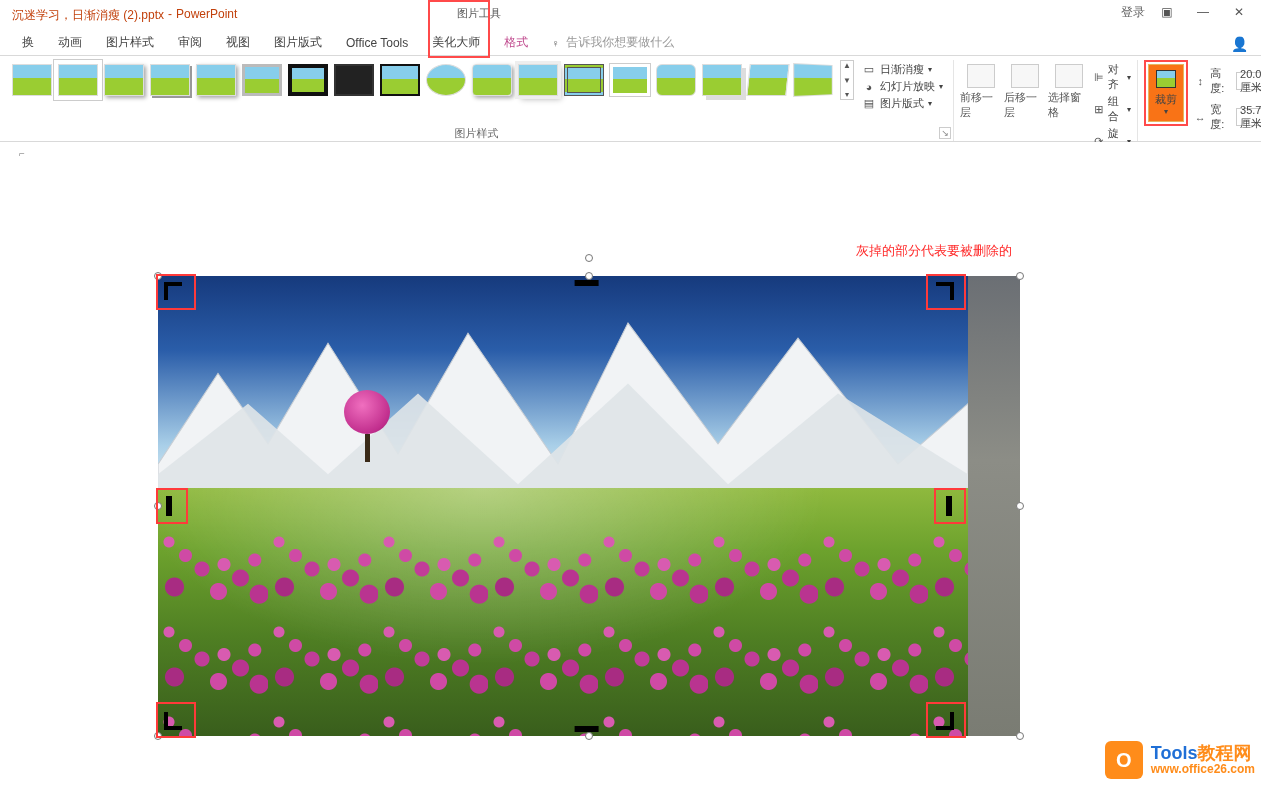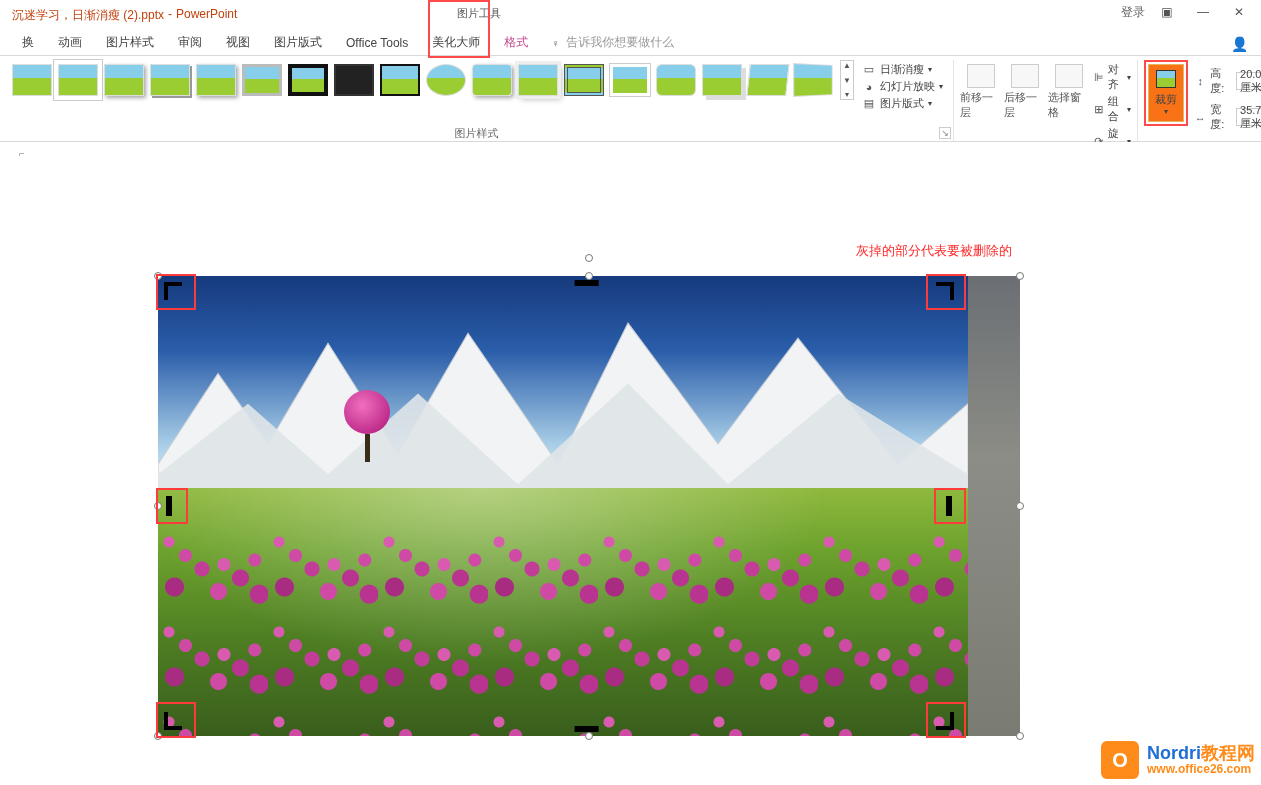--- a/index.html
+++ b/index.html
@@ -321,16 +321,16 @@
     <div class="redbox" style="left:-2px;bottom:-2px;width:40px;height:36px"></div>
     <div class="redbox" style="right:54px;bottom:-2px;width:40px;height:36px"></div>
     <div class="redbox" style="left:-2px;top:50%;transform:translateY(-50%);width:32px;height:36px"></div>
     <div class="redbox" style="right:54px;top:50%;transform:translateY(-50%);width:32px;height:36px"></div>
   </div>
 </div>
 
 <div class="watermark">
   <div class="wm-ic">O</div>
   <div class="wm-txt">
-    <div class="l1"><span class="b">Nordri</span><span class="o">教程网</span></div>
+    <div class="l1"><span class="b">Tools</span><span class="o">教程网</span></div>
     <div class="l2">www.office26.com</div>
   </div>
 </div>
 
 </body></html>

